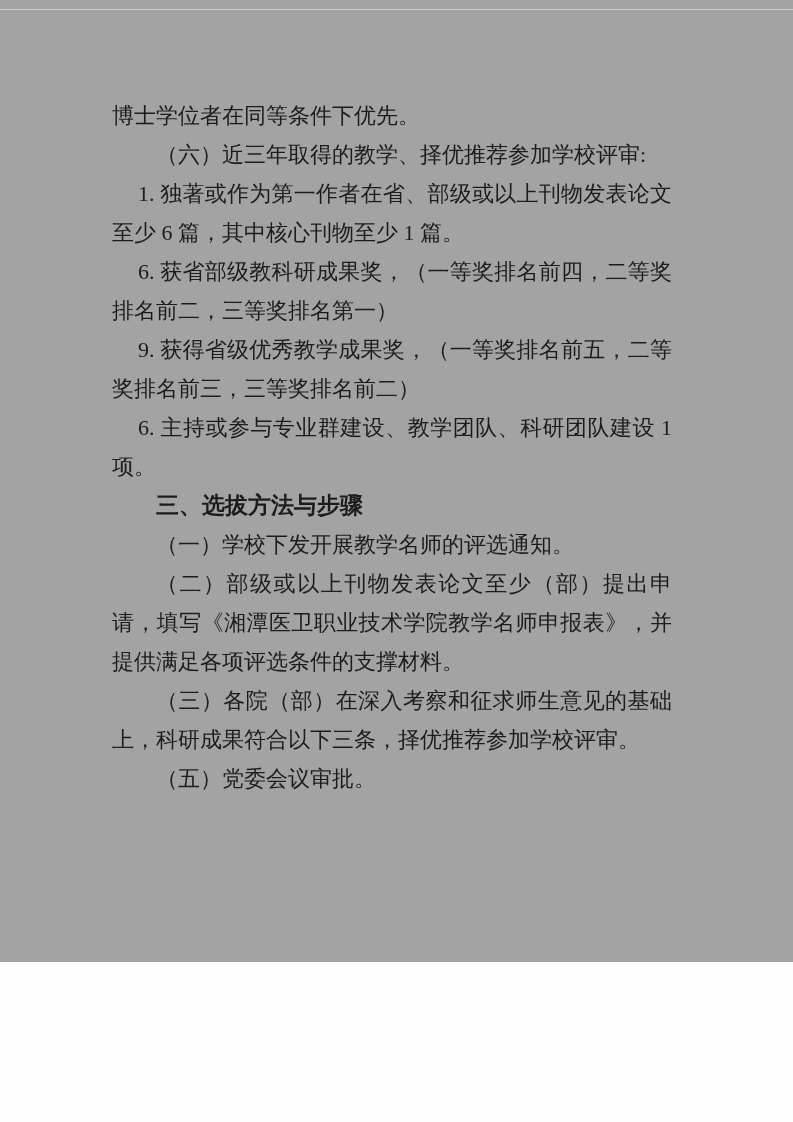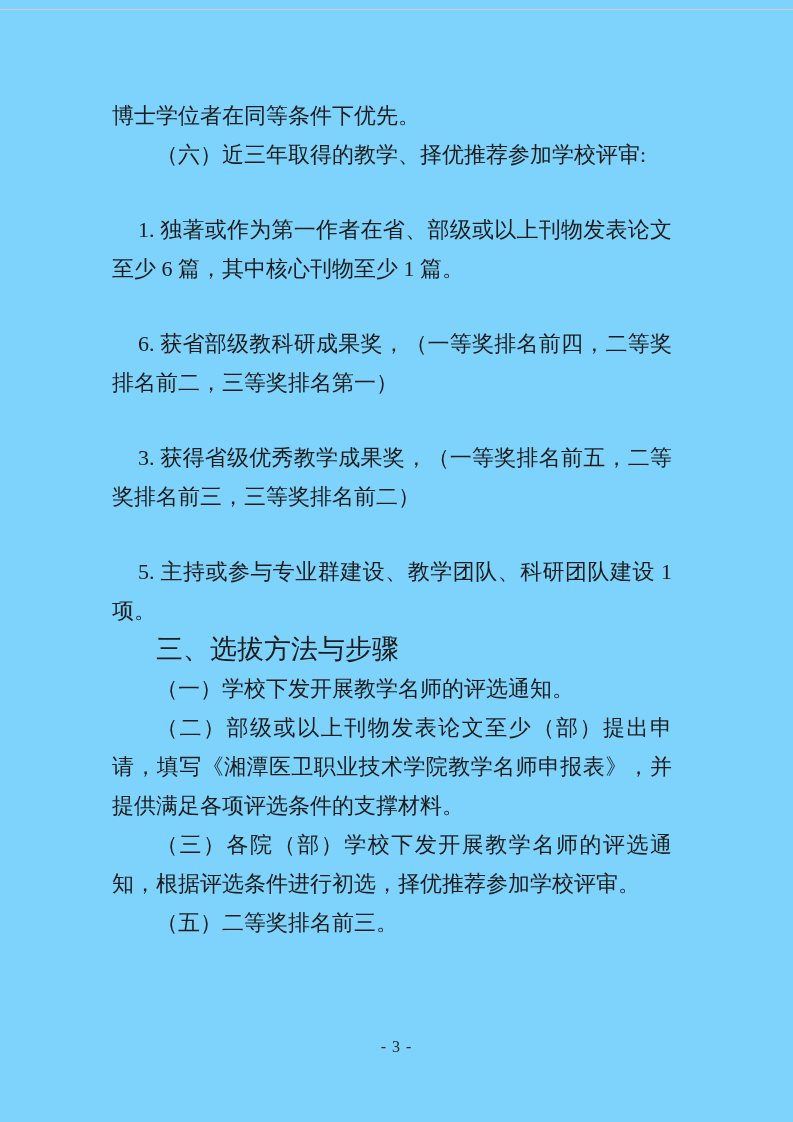--- a/index.html
+++ b/index.html
@@ -3,22 +3,22 @@
 <meta charset="utf-8">
 <style>
   html, body {
     margin: 0;
     padding: 0;
     background: #fdfdfd;
   }
   .page {
     position: relative;
     width: 793px;
-    height: 1122px;
-    background: #7dd3fc;
+    height: 962px;
+    background: #a3a3a3;
     overflow: hidden;
     font-family: "Liberation Serif", "DejaVu Serif", serif;
     color: #1c1c1c;
   }
   .scan-edge {
     position: absolute;
     top: 9px;
     left: 0;
     width: 100%;
     height: 1px;
@@ -35,27 +35,27 @@
     font-size: 22px;
     line-height: 39px;
     text-align: justify;
     letter-spacing: 0;
   }
   
   p.plain { text-indent: 0; }
   
   p.indent { text-indent: 44px; }
   
-  p.num { text-indent: 26px; margin-top: 36px; }
+  p.num { text-indent: 26px; }
   
   p.heading {
     text-indent: 44px;
     font-family: "Liberation Sans", "DejaVu Sans", sans-serif;
-    font-weight: normal;
-    font-size: 27px;
+    font-weight: bold;
+    font-size: 23px;
     line-height: 39px;
   }
   .footer {
     position: absolute;
     top: 1036px;
     left: 0;
     width: 100%;
     text-align: center;
     font-size: 16px;
     line-height: 22px;
@@ -67,23 +67,23 @@
 <body>
 
 <div class="page">
   <div class="scan-edge"></div>
 
   <div class="content">
     <p class="plain">博士学位者在同等条件下优先。</p>
     <p class="indent">（六）近三年取得的教学、择优推荐参加学校评审:</p>
     <p class="num">1. 独著或作为第一作者在省、部级或以上刊物发表论文至少 6 篇，其中核心刊物至少 1 篇。</p>
     <p class="num">6. 获省部级教科研成果奖，（一等奖排名前四，二等奖排名前二，三等奖排名第一）</p>
-    <p class="num">3. 获得省级优秀教学成果奖，（一等奖排名前五，二等奖排名前三，三等奖排名前二）</p>
-    <p class="num">5. 主持或参与专业群建设、教学团队、科研团队建设 1 项。</p>
+    <p class="num">9. 获得省级优秀教学成果奖，（一等奖排名前五，二等奖排名前三，三等奖排名前二）</p>
+    <p class="num">6. 主持或参与专业群建设、教学团队、科研团队建设 1 项。</p>
     <p class="heading">三、选拔方法与步骤</p>
     <p class="indent">（一）学校下发开展教学名师的评选通知。</p>
     <p class="indent">（二）部级或以上刊物发表论文至少（部）提出申请，填写《湘潭医卫职业技术学院教学名师申报表》，并提供满足各项评选条件的支撑材料。</p>
-    <p class="indent">（三）各院（部）学校下发开展教学名师的评选通知，根据评选条件进行初选，择优推荐参加学校评审。</p>
-    <p class="indent">（五）二等奖排名前三。</p>
+    <p class="indent">（三）各院（部）在深入考察和征求师生意见的基础上，科研成果符合以下三条，择优推荐参加学校评审。</p>
+    <p class="indent">（五）党委会议审批。</p>
   </div>
 
   <div class="footer">- 3 -</div>
 </div>
 
 </body></html>

